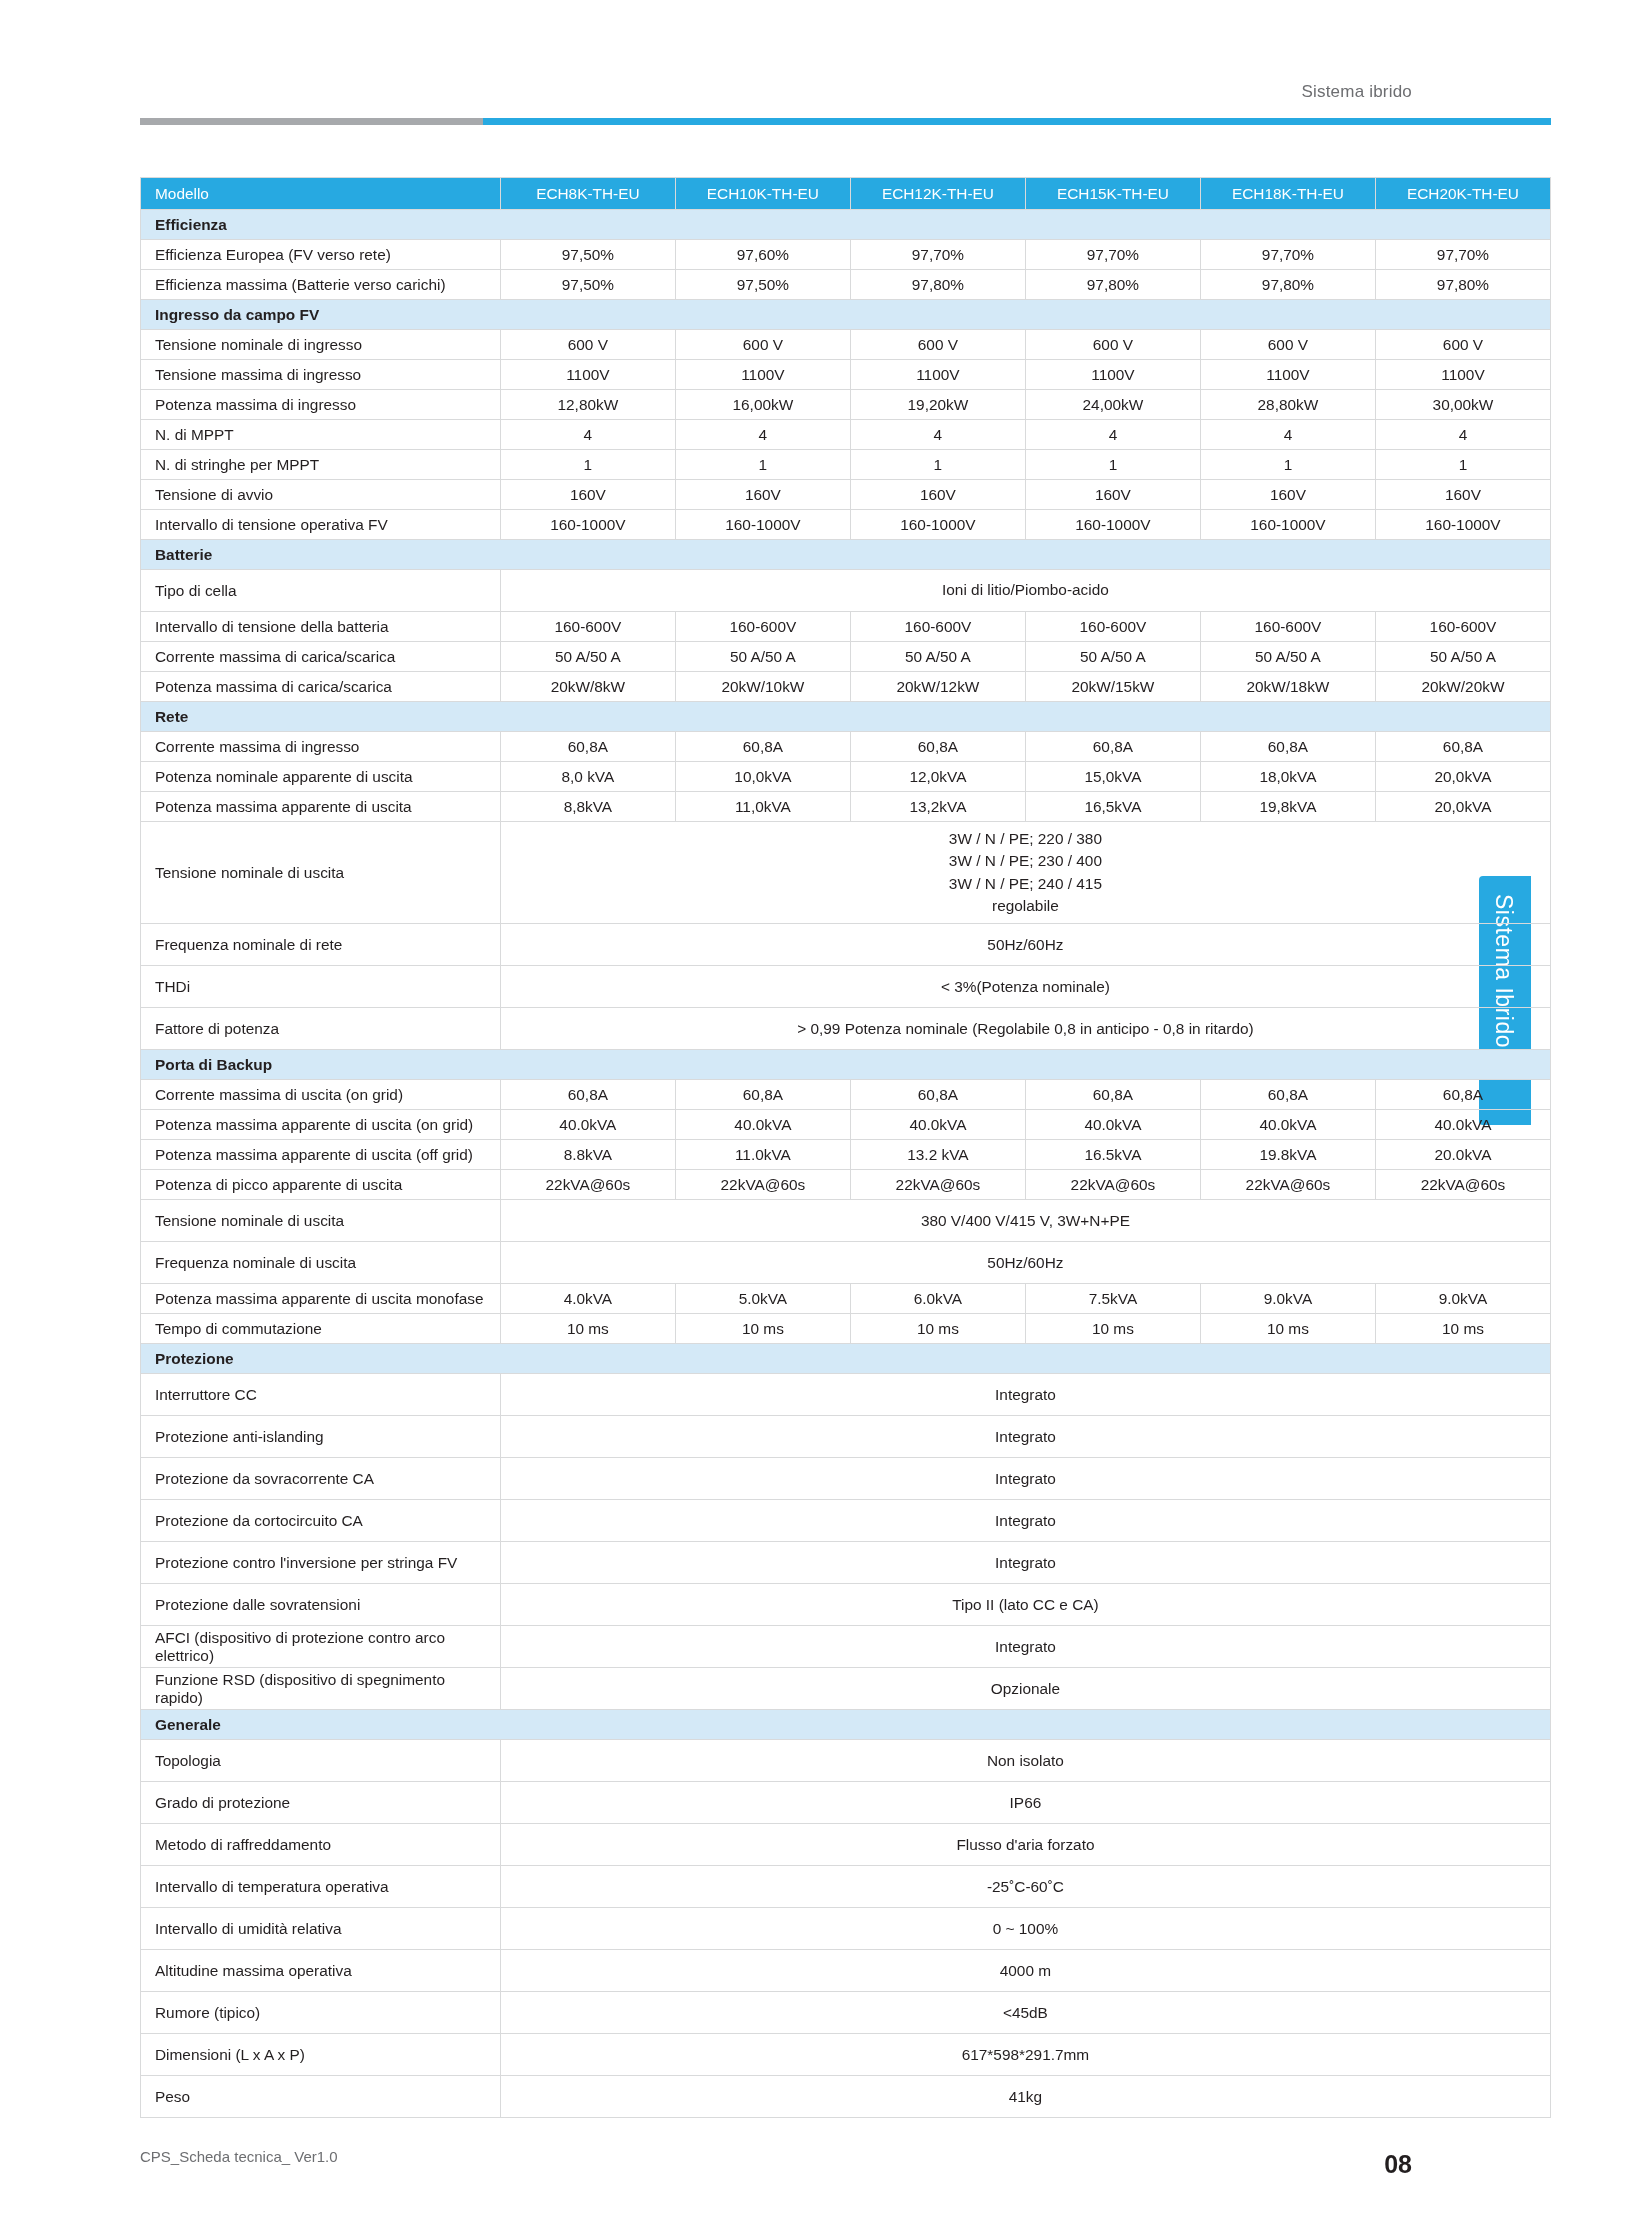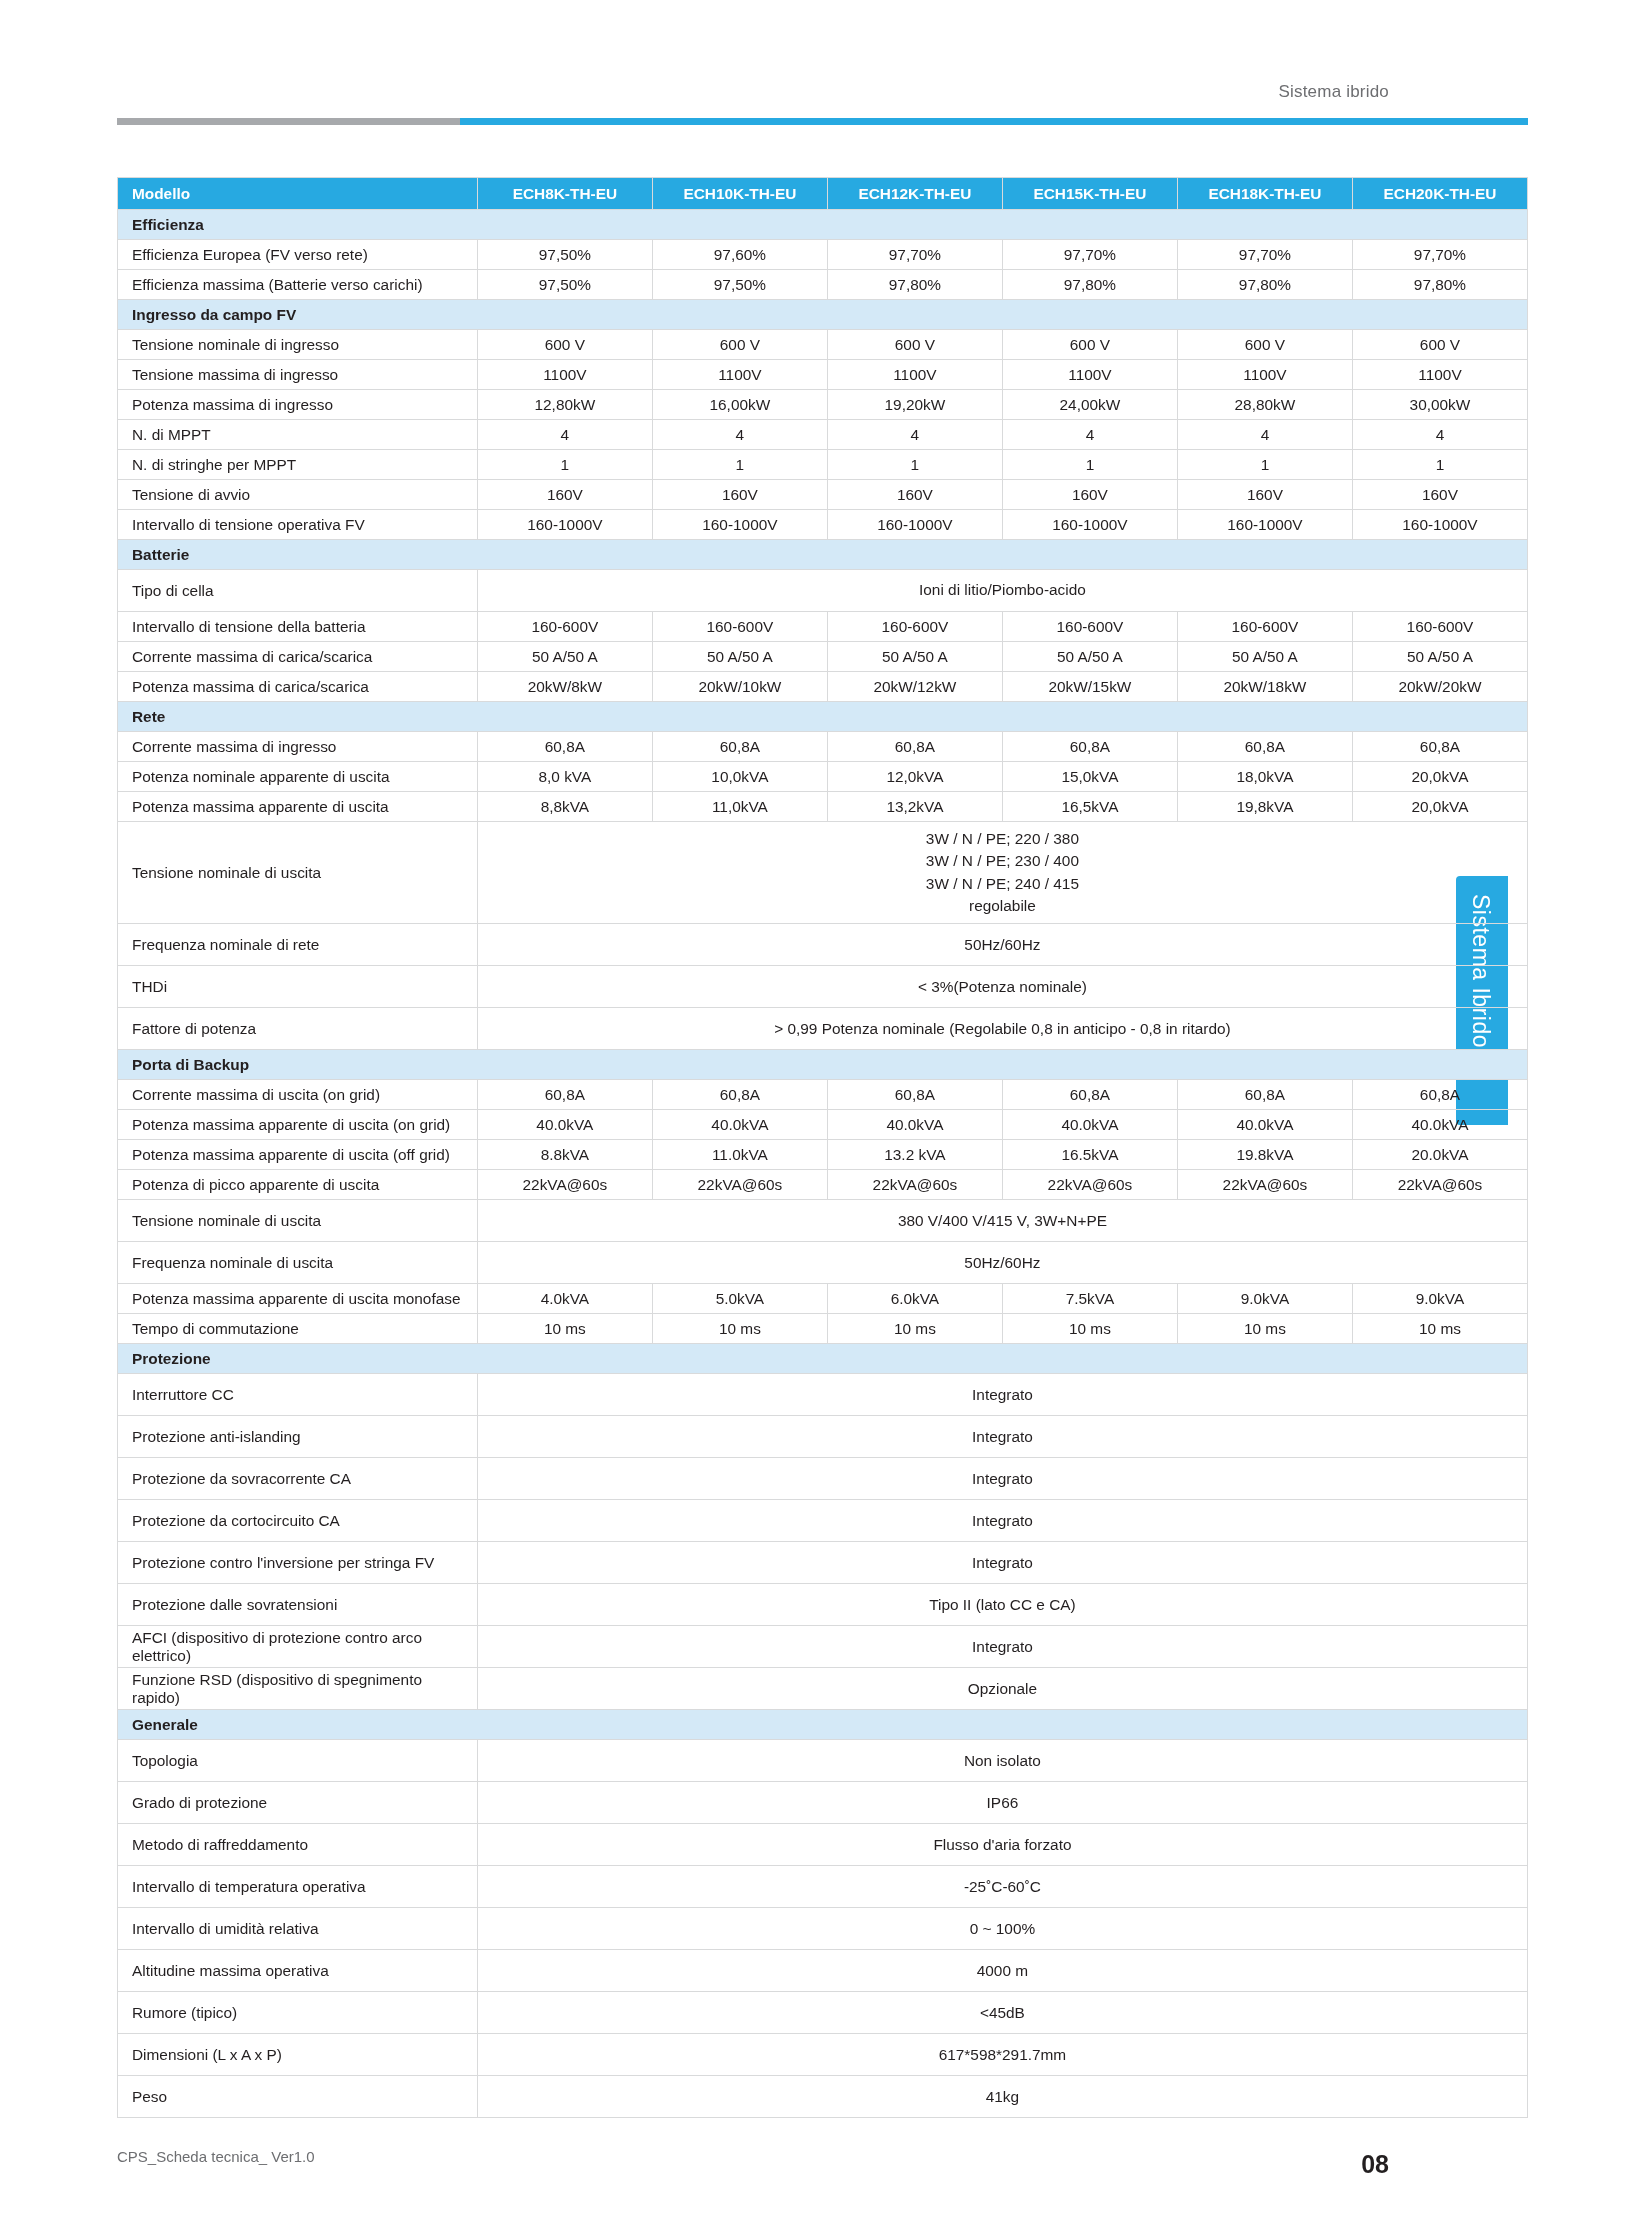--- a/index.html
+++ b/index.html
@@ -12,20 +12,21 @@
     height: 2233px;
     font-family: "Liberation Sans", sans-serif;
     color: #231f20;
     position: relative;
     overflow: hidden;
   }
   .page {
     position: relative;
     width: 1508px;
     height: 2233px;
+    margin-left: 23px;
   }
   
   .header-label {
     position: absolute;
     top: 82px;
     right: 119px;
     font-size: 17px;
     color: #6d6e71;
     letter-spacing: 0.2px;
   }
@@ -78,21 +79,21 @@
   }
   .spec-table td, .spec-table th {
     border: 1px solid #d9dadb;
     padding: 0 10px;
     height: 29px;
     vertical-align: middle;
   }
   .spec-table thead th {
     background: #27a9e1;
     color: #ffffff;
-    font-weight: bold;
+    font-weight: normal;
     font-size: 15.4px;
     text-align: center;
     height: 31px;
   }
   .spec-table thead th.model-head {
     text-align: left;
     padding-left: 14px;
   }
   tr.section td {
     background: #d4e9f7;

